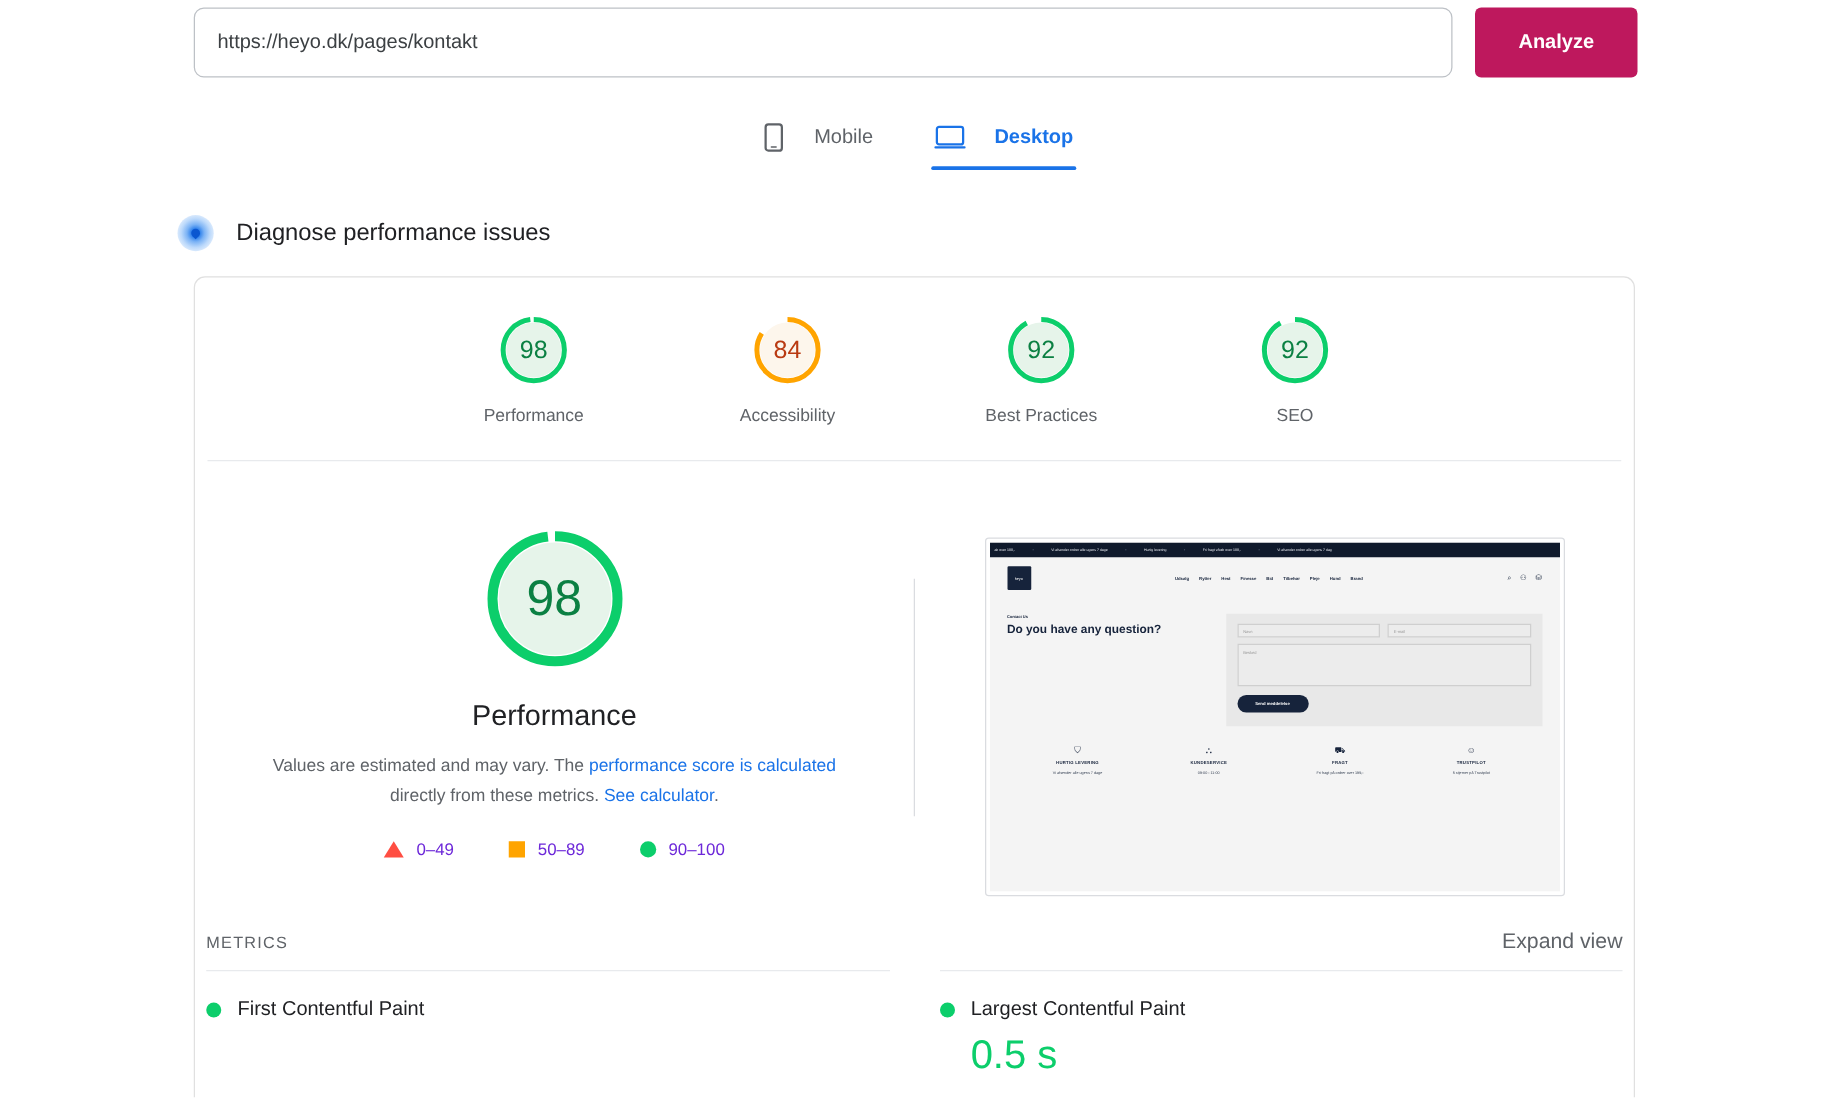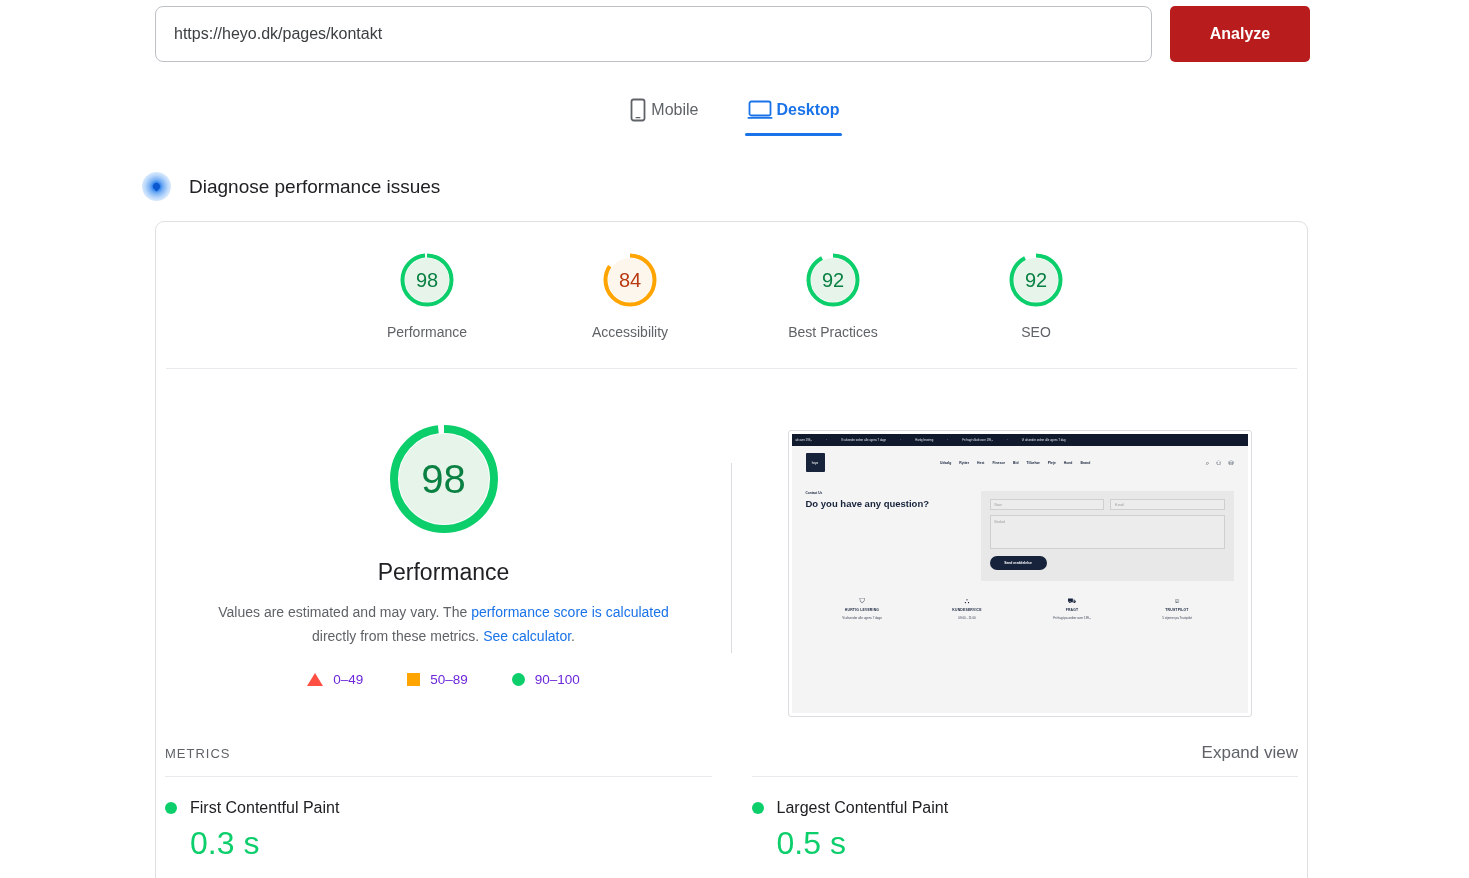--- a/index.html
+++ b/index.html
@@ -35,45 +35,45 @@
     border-radius: 8px;
     font-size: 16px;
     color: #3c4043;
     padding: 0 18px;
     outline: none;
     background: #fff;
     font-family: "Liberation Sans", sans-serif;
   }
   .url-input::placeholder { color: #80868b; }
   .analyze-btn {
-    width: 140px;
+    width: 130px;
     border: none;
     border-radius: 5px;
-    background: #b91c1c;
+    background: #be185d;
     color: #fff;
     font-size: 16px;
     font-weight: bold;
     cursor: pointer;
     font-family: "Liberation Sans", sans-serif;
   }
 
   
   .tabs {
     position: absolute;
     left: 0;
     top: 92px;
     width: 1469px;
     display: flex;
     justify-content: center;
     gap: 44px;
   }
   .tab {
     display: flex;
     align-items: center;
-    gap: 4px;
+    gap: 23px;
     padding: 6px 2px 14px 2px;
     cursor: pointer;
     position: relative;
     color: #5f6368;
     font-size: 16px;
     text-align: center;
   }
   .tab.active { color: #1a73e8; font-weight: bold; }
   .tab.active .tab-underline {
     position: absolute;
@@ -602,21 +602,20 @@
       <div class="metrics-title">METRICS</div>
       <div class="expand-view">Expand view</div>
     </div>
 
     <div class="metrics-grid">
       <div class="metric">
         <div class="metric-label">
           <span class="metric-dot"></span>
           <span>First Contentful Paint</span>
         </div>
-        <div class="metric-value">0.3 s</div>
       </div>
       <div class="metric">
         <div class="metric-label">
           <span class="metric-dot"></span>
           <span>Largest Contentful Paint</span>
         </div>
         <div class="metric-value">0.5 s</div>
       </div>
     </div>
 

